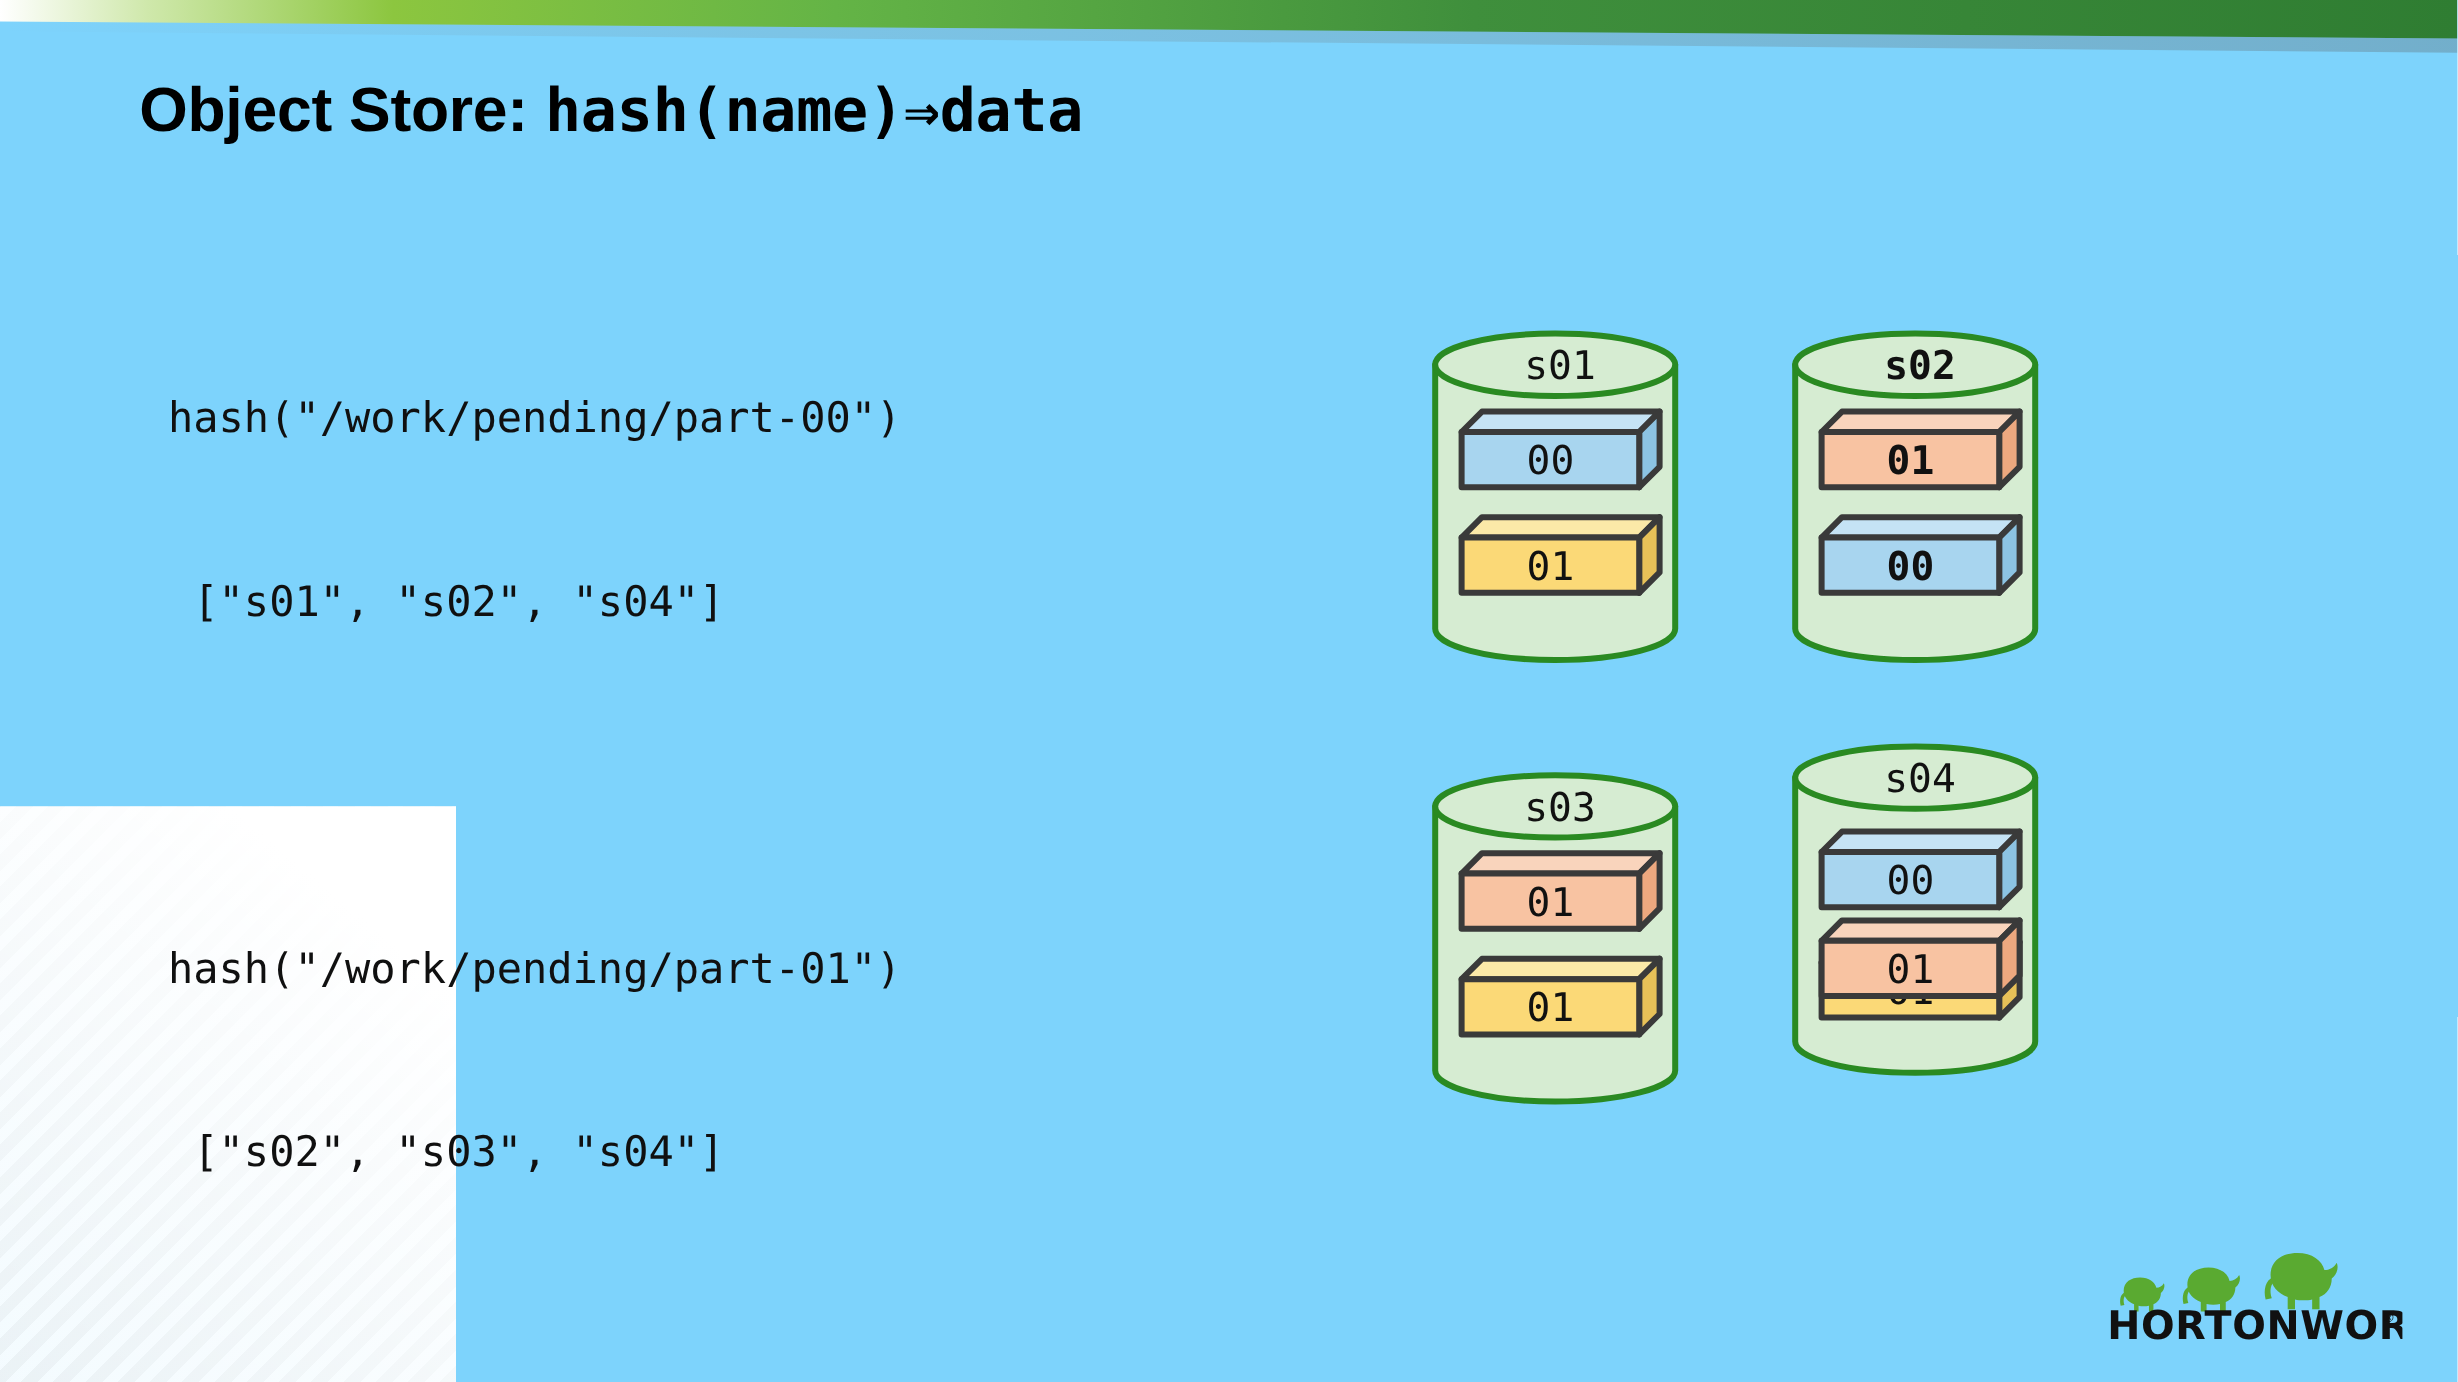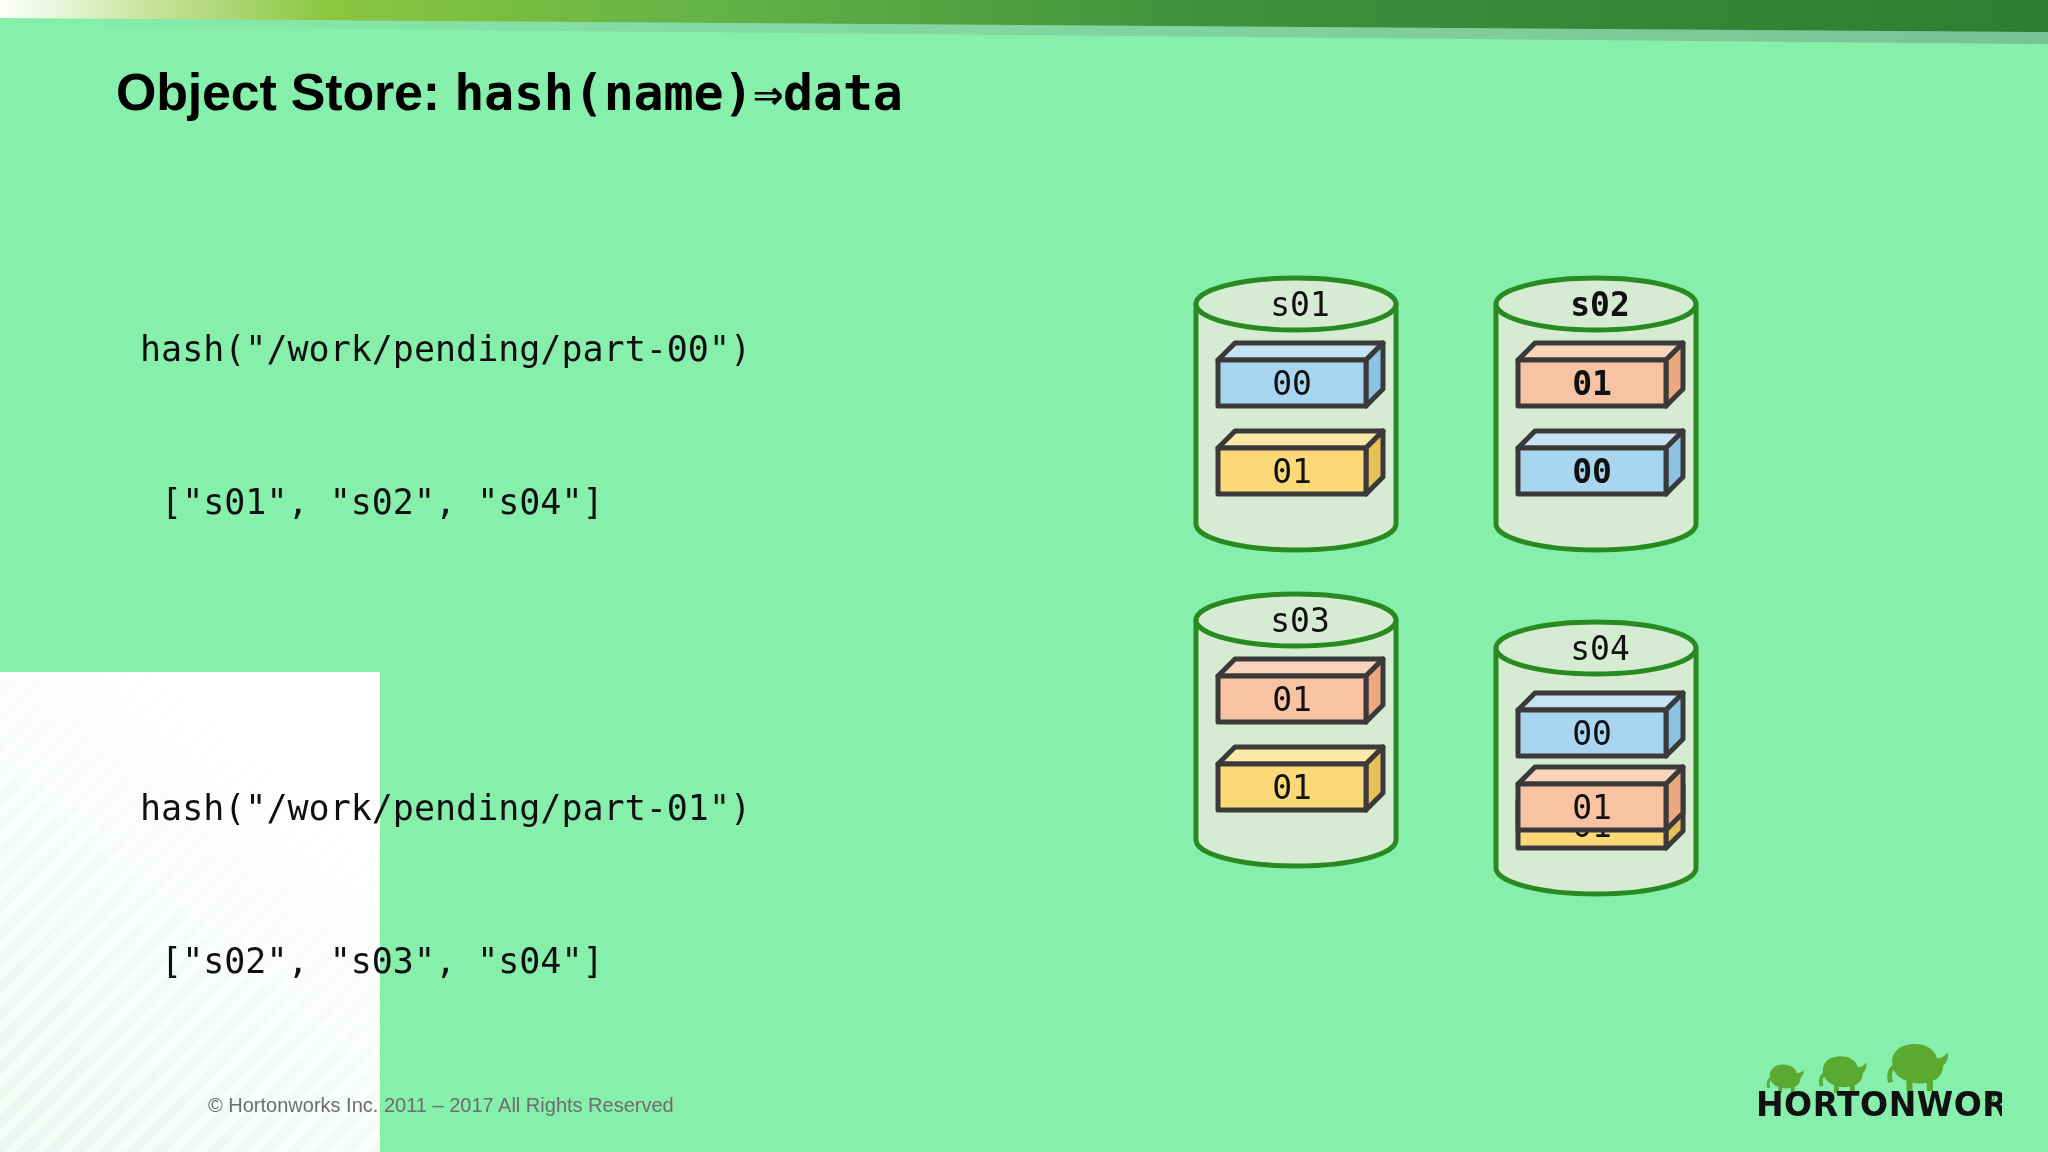--- a/index.html
+++ b/index.html
@@ -9,21 +9,21 @@
     height: 1152px;
     overflow: hidden;
     background: #ffffff;
     font-family: "Liberation Sans", sans-serif;
   }
 
   #slide {
     position: relative;
     width: 2048px;
     height: 1152px;
-    background: #86efac;
+    background: #7dd3fc;
     overflow: hidden;
   }
 
   
   .watermark {
     position: absolute;
     left: -40px;
     bottom: -40px;
     width: 420px;
     height: 520px;
@@ -217,21 +217,21 @@
           <text x="112" y="211" class="blk-label">00</text>
         </g>
         <g>
           <path d="M38,88 L55,71 L203,71 L186,88 Z" fill="#f9d4bc" stroke="#3a3a3a" stroke-width="5" stroke-linejoin="round"></path>
           <path d="M186,88 L203,71 L203,117 L186,134 Z" fill="#eda87f" stroke="#3a3a3a" stroke-width="5" stroke-linejoin="round"></path>
           <rect x="38" y="88" width="148" height="46" fill="#f8c3a2" stroke="#3a3a3a" stroke-width="5" stroke-linejoin="round"></rect>
           <text x="112" y="123" class="blk-label">01</text>
         </g>
       </svg>
     </div>
-  <div class="store" id="store-2" style="left:1180px; top:588px;">
+  <div class="store" id="store-2" style="left:1180px; top:640px;">
       <svg width="259" height="288" viewBox="0 0 259 288">
         <path d="M16,32 L16,252
         A100,26 0 0 0 216,252
         L216,32 Z" fill="#d6ecd2" stroke="#2a8a22" stroke-width="5" stroke-linejoin="round"></path>
         <ellipse cx="116" cy="32" rx="100" ry="26" fill="#d6ecd2" stroke="#2a8a22" stroke-width="5"></ellipse>
         <text x="120" y="44" class="cyl-label">s03</text>
         <g>
           <path d="M38,176 L55,159 L203,159 L186,176 Z" fill="#fbe9a8" stroke="#3a3a3a" stroke-width="5" stroke-linejoin="round"></path>
           <path d="M186,176 L203,159 L203,205 L186,222 Z" fill="#e7c158" stroke="#3a3a3a" stroke-width="5" stroke-linejoin="round"></path>
           <rect x="38" y="176" width="148" height="46" fill="#fbd977" stroke="#3a3a3a" stroke-width="5" stroke-linejoin="round"></rect>
@@ -266,21 +266,20 @@
         </g>
         <g>
           <path d="M38,94 L55,77 L203,77 L186,94 Z" fill="#c5e3f5" stroke="#3a3a3a" stroke-width="5" stroke-linejoin="round"></path>
           <path d="M186,94 L203,77 L203,123 L186,140 Z" fill="#8cc3e3" stroke="#3a3a3a" stroke-width="5" stroke-linejoin="round"></path>
           <rect x="38" y="94" width="148" height="46" fill="#a8d5ef" stroke="#3a3a3a" stroke-width="5" stroke-linejoin="round"></rect>
           <text x="112" y="129" class="blk-label">00</text>
         </g>
       </svg>
     </div>
 
-  <div class="footer-copy">© Hortonworks Inc. 2011 – 2017 All Rights Reserved</div>
 
   <div class="logo">
     <svg width="250" height="86" viewBox="0 0 250 86">
       <g fill="#5aaa31">
 
         <g transform="translate(14,26) scale(0.62)">
           <path d="M6,22 C6,10 16,4 28,4 C40,4 48,10 50,18 C54,18 58,16 60,12
                    C62,16 60,22 56,25 C56,32 52,38 46,40 L46,50 L40,50 L40,42
                    C36,43 30,43 26,42 L26,50 L20,50 L20,40
                    C12,37 6,31 6,22 Z"></path>

